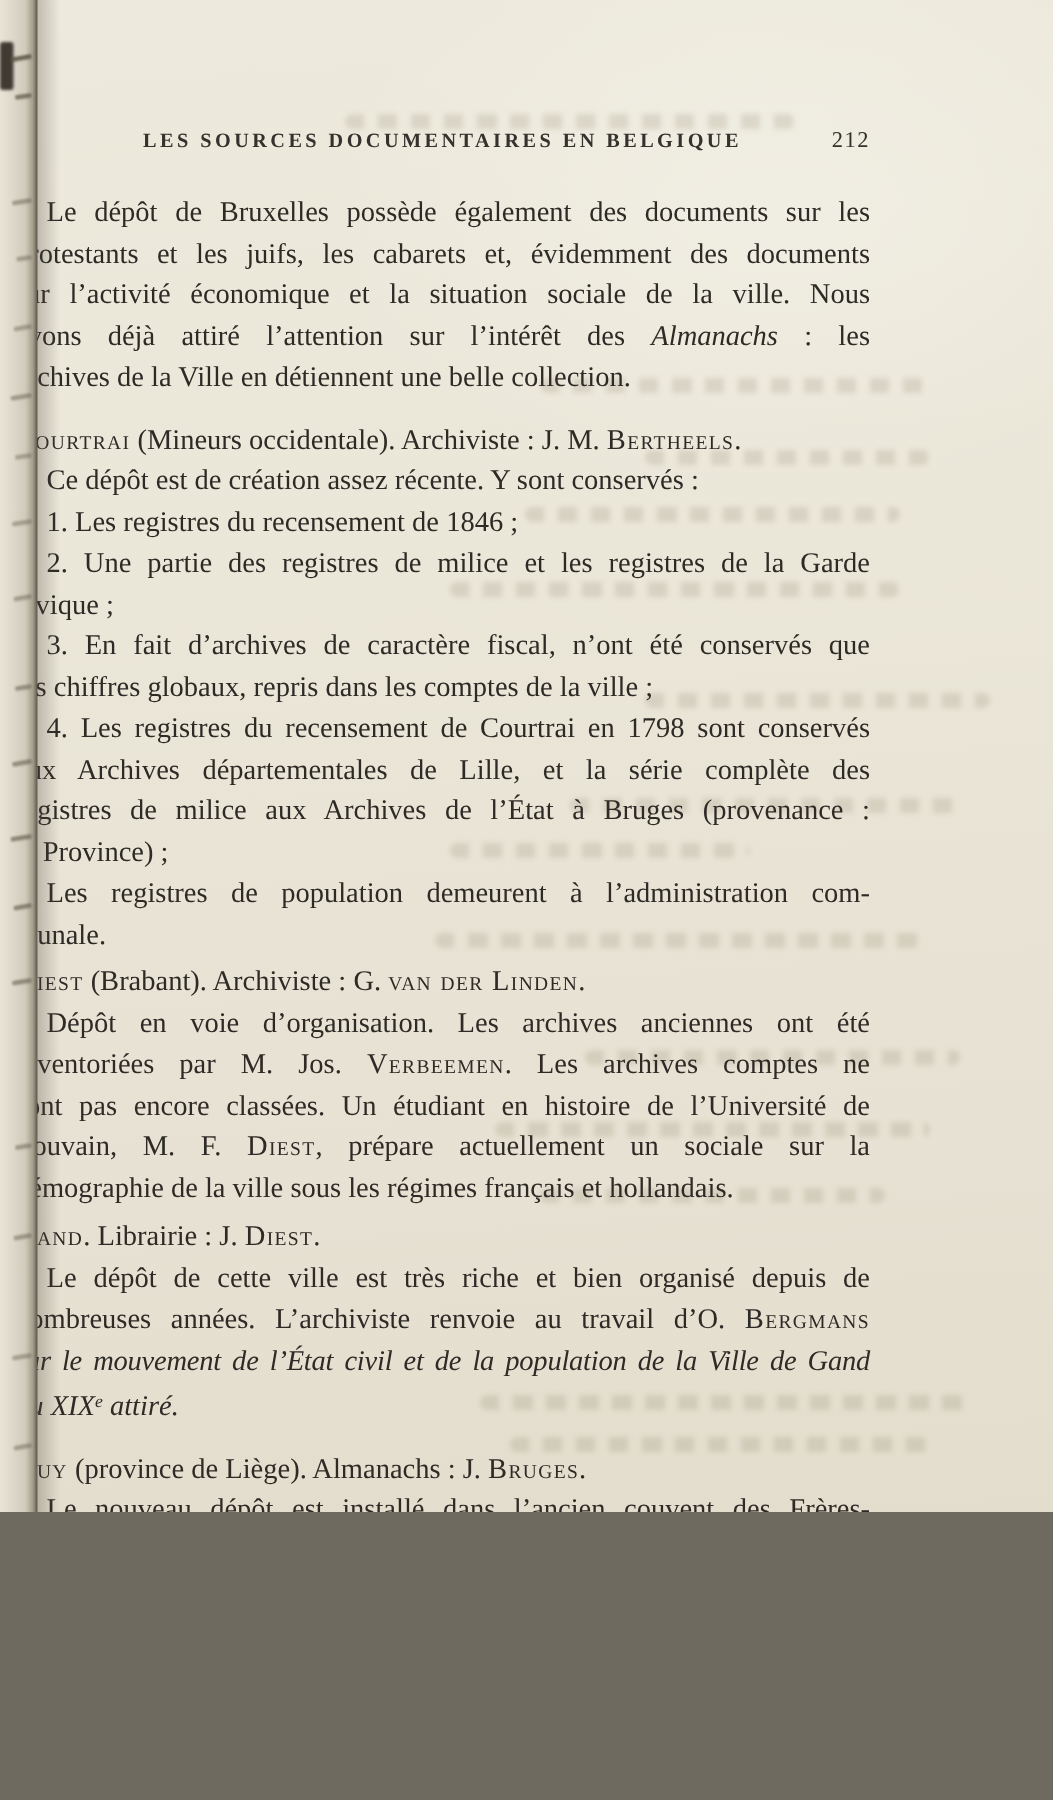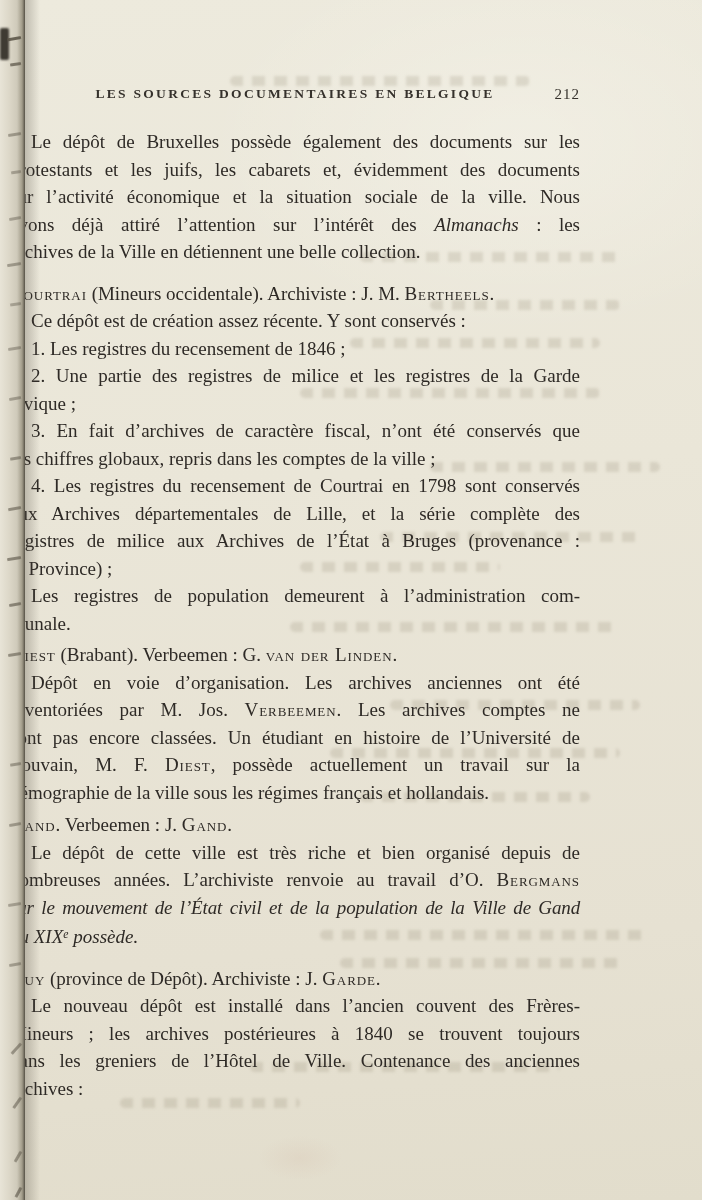--- a/index.html
+++ b/index.html
@@ -1,17 +1,17 @@
 <!DOCTYPE html>
 <html><head>
 <meta charset="utf-8">
 <style>
   html,body { margin:0; padding:0; background:#6f6a60; }
   .photo {
-    position:relative; width:702px; height:1200px; overflow:hidden;
+    position:relative; width:702px; height:1008px; overflow:hidden;
     font-family:"Liberation Serif","DejaVu Serif",serif;
     color:#2e2a26;
     background:
       radial-gradient(60px 32px at 300px 1158px, rgba(200,160,140,.12), transparent 70%),
       radial-gradient(420px 260px at 520px 140px, rgba(255,255,250,.25), transparent 75%),
       linear-gradient(176deg,#edeadd 0%, #eae6d8 40%, #e6e1d2 78%, #e2ddcc 100%);
   }
 
   
   .text-column { position:absolute; left:10px; top:0; width:570px; z-index:10; }
@@ -134,40 +134,40 @@
           <div class="line indent"><span>4. Les registres du recensement de Courtrai en 1798 sont conservés</span></div>
           <div class="line"><span>aux Archives départementales de Lille, et la série complète des</span></div>
           <div class="line"><span>registres de milice aux Archives de l’État à Bruges (provenance :</span></div>
           <div class="line last"><span>la Province) ;</span></div>
         </div>
         <div class="block paragraph p-courtrai-2">
           <div class="line indent"><span>Les registres de population demeurent à l’administration com-</span></div>
           <div class="line last"><span>munale.</span></div>
         </div>
         <div class="block heading h-diest">
-          <div class="line"><span class="sc">Diest</span><span> (Brabant). Verbeemen : G. </span><span class="sc">van der Linden.</span></div>
+          <div class="line"><span class="sc">Diest</span><span> (Brabant). Archiviste : G. </span><span class="sc">van der Linden.</span></div>
         </div>
         <div class="block paragraph p-diest">
           <div class="line indent"><span>Dépôt en voie d’organisation. Les archives anciennes ont été</span></div>
           <div class="line"><span>inventoriées par M. Jos. </span><span class="sc">Verbeemen</span><span>. Les archives comptes ne</span></div>
           <div class="line"><span>sont pas encore classées. Un étudiant en histoire de l’Université de</span></div>
-          <div class="line"><span>Louvain, M. F. </span><span class="sc">Diest</span><span>, possède actuellement un travail sur la</span></div>
+          <div class="line"><span>Louvain, M. F. </span><span class="sc">Diest</span><span>, prépare actuellement un sociale sur la</span></div>
           <div class="line last"><span>démographie de la ville sous les régimes français et hollandais.</span></div>
         </div>
         <div class="block heading h-gand">
-          <div class="line"><span class="sc">Gand</span><span>. Verbeemen : J. </span><span class="sc">Gand.</span></div>
+          <div class="line"><span class="sc">Gand</span><span>. Librairie : J. </span><span class="sc">Diest.</span></div>
         </div>
         <div class="block paragraph p-gand">
           <div class="line indent"><span>Le dépôt de cette ville est très riche et bien organisé depuis de</span></div>
           <div class="line"><span>nombreuses années. L’archiviste renvoie au travail d’O. </span><span class="sc">Bergmans</span></div>
           <div class="line compact"><span class="i">sur le mouvement de l’État civil et de la population de la Ville de Gand</span></div>
-          <div class="line last"><span class="i">au XIX</span><span class="sup">e</span><span class="i"> possède.</span></div>
+          <div class="line last"><span class="i">au XIX</span><span class="sup">e</span><span class="i"> attiré.</span></div>
         </div>
         <div class="block heading h-huy">
-          <div class="line"><span class="sc">Huy</span><span> (province de Dépôt). Archiviste : J. </span><span class="sc">Garde.</span></div>
+          <div class="line"><span class="sc">Huy</span><span> (province de Liège). Almanachs : J. </span><span class="sc">Bruges.</span></div>
         </div>
         <div class="block paragraph p-huy">
           <div class="line indent"><span>Le nouveau dépôt est installé dans l’ancien couvent des Frères-</span></div>
           <div class="line"><span>Mineurs ; les archives postérieures à 1840 se trouvent toujours</span></div>
           <div class="line"><span>dans les greniers de l’Hôtel de Ville. Contenance des anciennes</span></div>
           <div class="line last"><span>archives :</span></div>
         </div>
       </div>
   </div>
 

